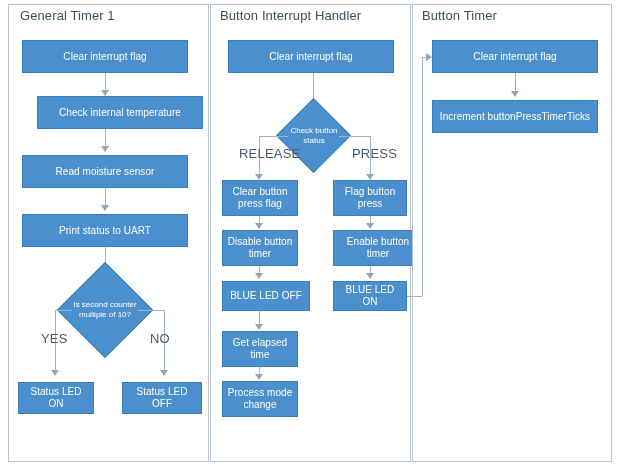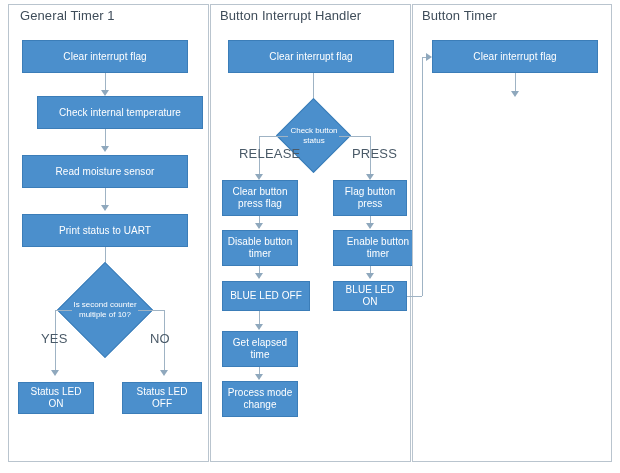--- a/index.html
+++ b/index.html
@@ -180,19 +180,20 @@
   <div class="node" style="left:333px;top:281px;width:74px;height:30px;">BLUE LED ON</div>
 
   <div class="panel" style="left:412px;top:4px;width:200px;height:458px;"></div>
   <div class="panel-title" style="left:422px;top:8px;">Button Timer</div>
 
   <div class="node" style="left:432px;top:40px;width:166px;height:33px;">Clear interrupt flag</div>
 
   <div class="vline" style="left:515px;top:73px;height:22px;"></div>
   <div class="arrow-down" style="left:511px;top:91px;"></div>
 
+  <div class="node wide" style="left:432px;top:100px;width:166px;height:33px;">Increment buttonPressTimerTicks</div>
 
   <div class="hline" style="left:407px;top:296px;width:15px;"></div>
   <div class="vline" style="left:422px;top:57px;height:239px;"></div>
   <div class="hline" style="left:422px;top:57px;width:6px;"></div>
   <div class="arrow-right" style="left:426px;top:53px;"></div>
 
 </div>
 
 </body></html>

